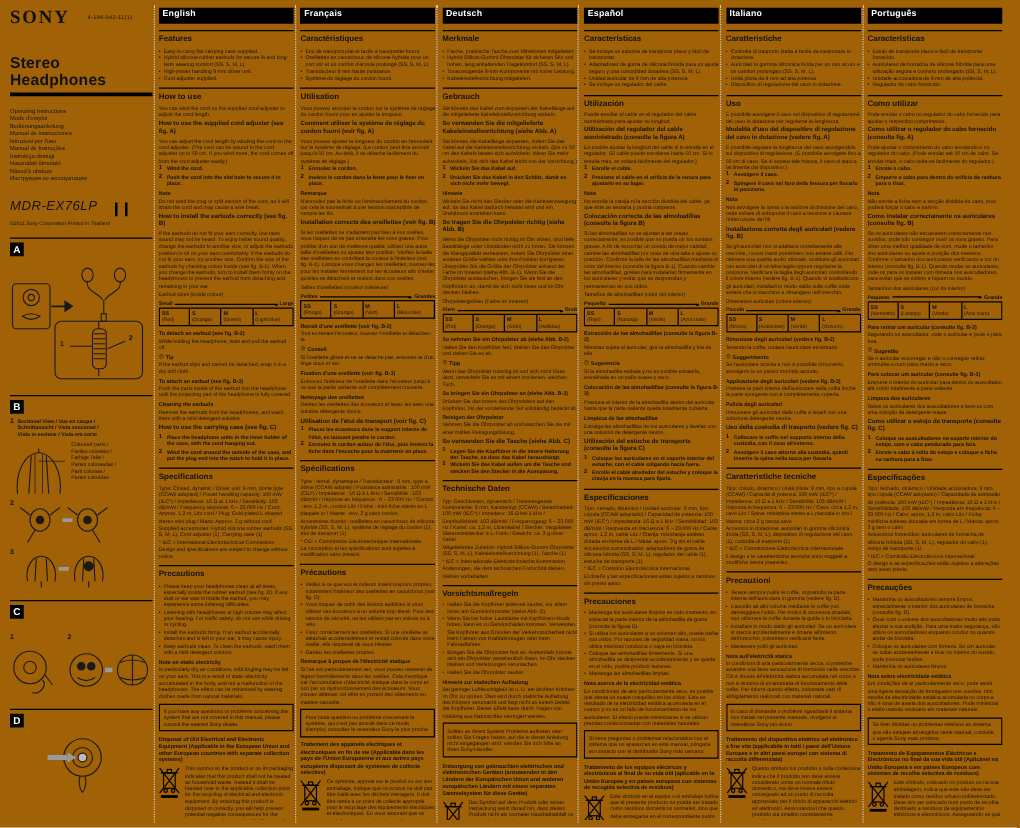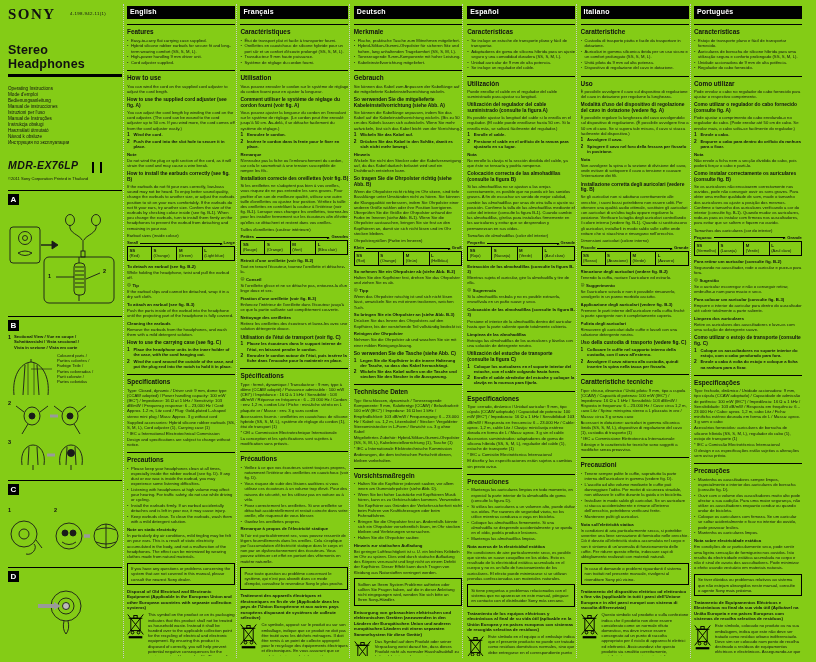--- a/index.html
+++ b/index.html
@@ -1,23 +1,23 @@
 <!DOCTYPE html>
 <html><head>
 <meta charset="utf-8">
 <style>
   html,body{margin:0;padding:0;background:#e8e8e8}
-  .page{position:relative;width:816px;height:662px;background:#84cc16;font-family:"Liberation Sans",sans-serif;color:#111;overflow:hidden}
+  .page{position:relative;width:816px;height:662px;background:#a16207;font-family:"Liberation Sans",sans-serif;color:#111;overflow:hidden}
   
   .left{position:absolute;left:8px;top:6px;width:114px}
   .brand{font-family:"Liberation Serif",serif;font-weight:bold;font-size:15px;letter-spacing:1.5px}
   .docnum{position:absolute;left:62px;top:5px;font-size:4.4px;letter-spacing:.3px}
   .title{margin-top:20px;font-size:12.5px;font-weight:bold;border-bottom:3px solid #000;padding-bottom:3px;letter-spacing:.2px}
   .langs{margin-top:9px;font-size:4.6px;line-height:6px}
-  .model{margin-top:13px;font-size:10.5px;font-style:italic;font-weight:bold;letter-spacing:.4px}
+  .model{margin-top:13px;font-size:10.5px;font-style:italic;font-weight:normal;letter-spacing:.4px}
   .copyright{font-size:4.1px;margin-top:5px;white-space:nowrap}
   .regmarks{position:absolute;left:84px;top:156px;display:flex;gap:6px}
   .regmarks div{width:2px;height:11px;background:#000}
   .fig{border-top:1.4px solid #000;margin-top:9px;padding-top:3px}
   .figlabel{width:11px;height:11px;background:#000;color:#fff;font-weight:bold;font-size:8px;display:flex;align-items:center;justify-content:center}
   .figart{display:block;margin-top:2px}
   .fig-num{font-size:5.5px;font-weight:bold}
   .caption{font-size:4.2px;line-height:5.3px;font-weight:bold}
   .b-row{display:flex;gap:3px;margin-top:3px}
   .callout{position:absolute;font-size:5.5px;font-weight:bold}

